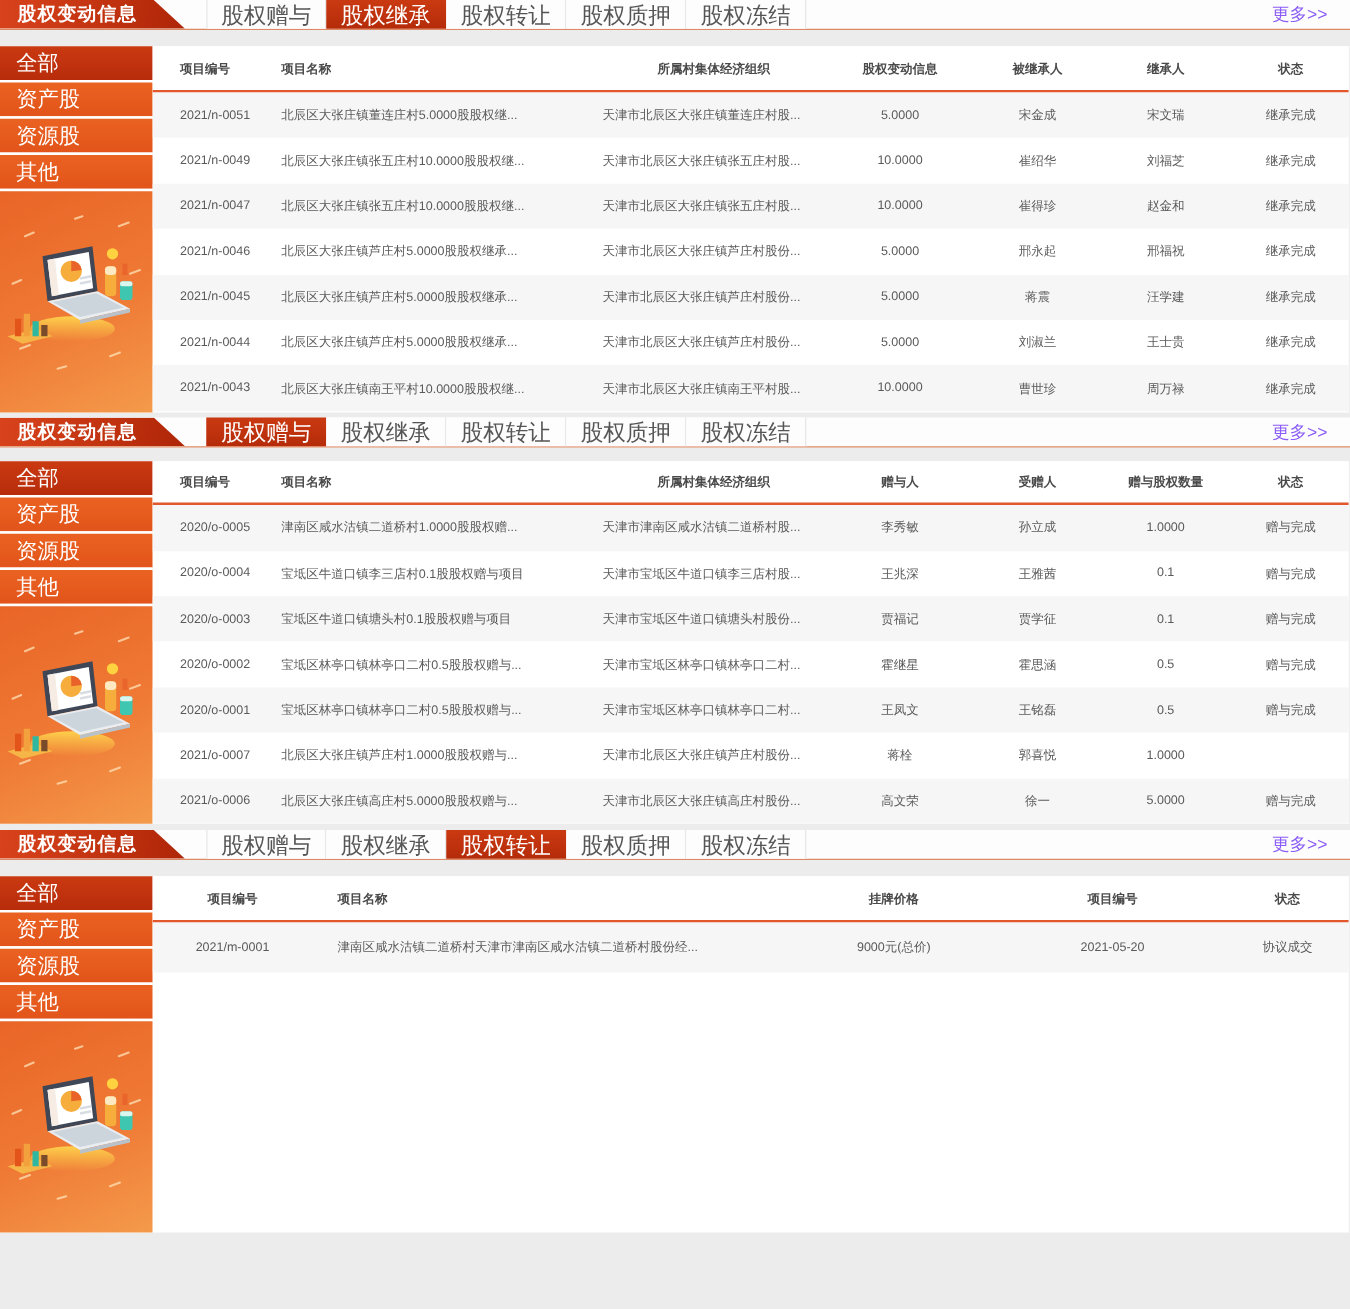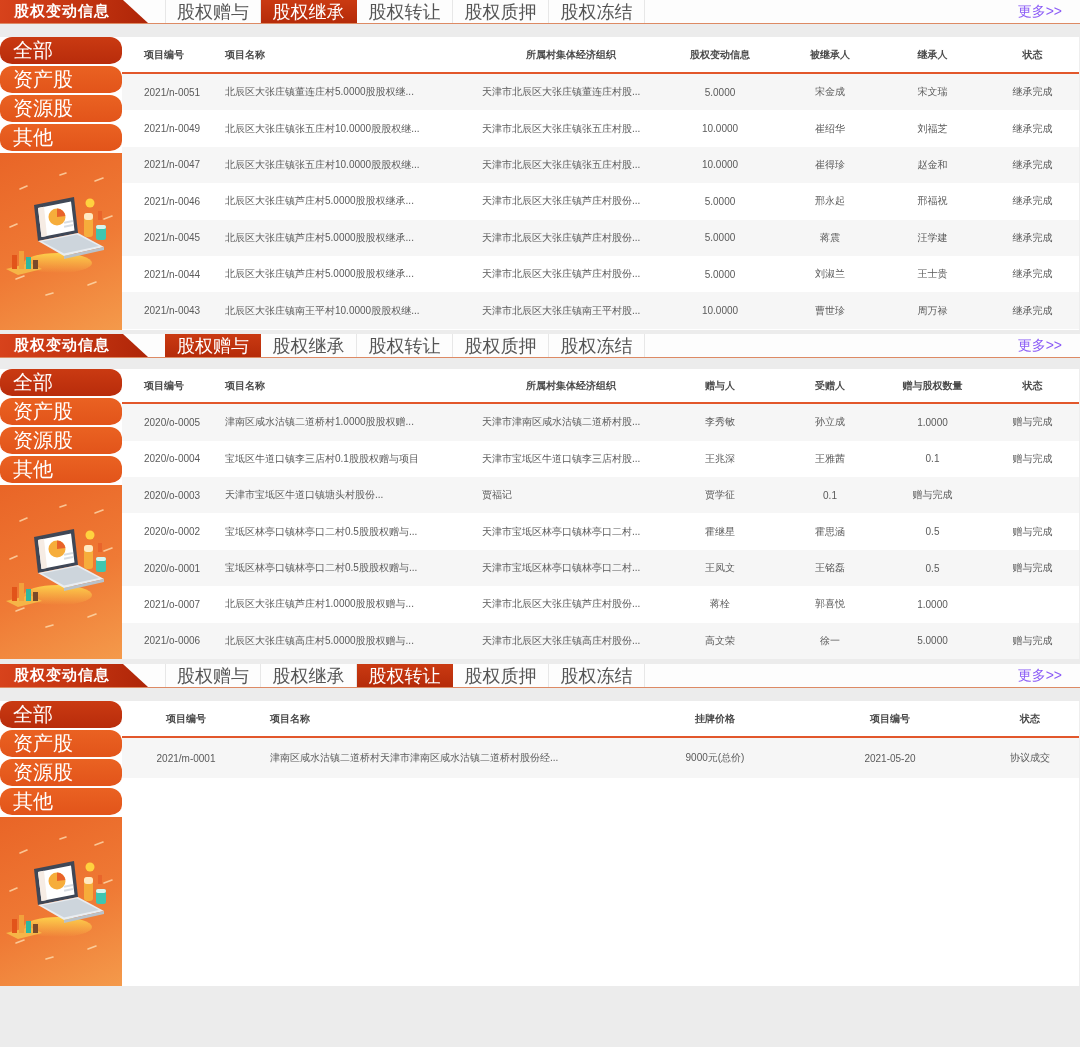--- a/index.html
+++ b/index.html
@@ -76,26 +76,25 @@
     width:122px;
     display:flex;
     flex-direction:column;
     background:#fff;
   }
   .side-item {
     height:29px;
     background:linear-gradient(180deg,#ea6222,#e2541a);
     border-bottom:2px solid #fff;
     color:#fff;
-    font-size:20px;
+    font-size:17px;
     display:flex;
     align-items:center;
     padding-left:13px;
     cursor:pointer;
-    border-radius:12px;
   }
   .side-item.active {
     background:linear-gradient(180deg,#ca3a12,#b82c0b);
   }
   .side-art {
     flex:1;
     background:linear-gradient(155deg,#e96527 0%,#ef7a35 55%,#f49a4b 100%);
     overflow:hidden;
   }
   .side-art svg { display:block; margin-top:14px; }
@@ -382,20 +381,21 @@
           <div class="cell">2020/o-0004</div>
           <div class="cell">宝坻区牛道口镇李三店村0.1股股权赠与项目</div>
           <div class="cell">天津市宝坻区牛道口镇李三店村股...</div>
           <div class="cell">王兆深</div>
           <div class="cell">王雅茜</div>
           <div class="cell">0.1</div>
           <div class="cell">赠与完成</div>
         </div>
         <div class="trow grid7">
           <div class="cell">2020/o-0003</div>
+          <div class="cell">宝坻区牛道口镇塘头村0.1股股权赠与项目</div>
           <div class="cell">天津市宝坻区牛道口镇塘头村股份...</div>
           <div class="cell">贾福记</div>
           <div class="cell">贾学征</div>
           <div class="cell">0.1</div>
           <div class="cell">赠与完成</div>
         </div>
         <div class="trow grid7">
           <div class="cell">2020/o-0002</div>
           <div class="cell">宝坻区林亭口镇林亭口二村0.5股股权赠与...</div>
           <div class="cell">天津市宝坻区林亭口镇林亭口二村...</div>

